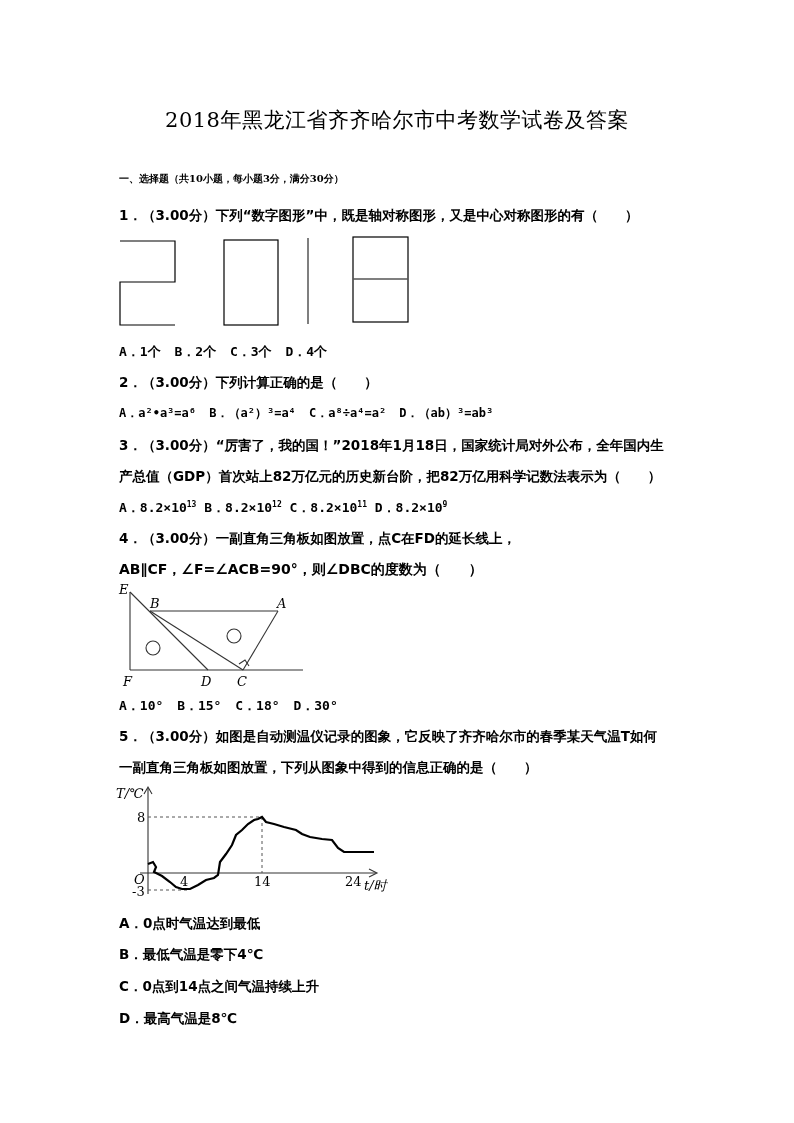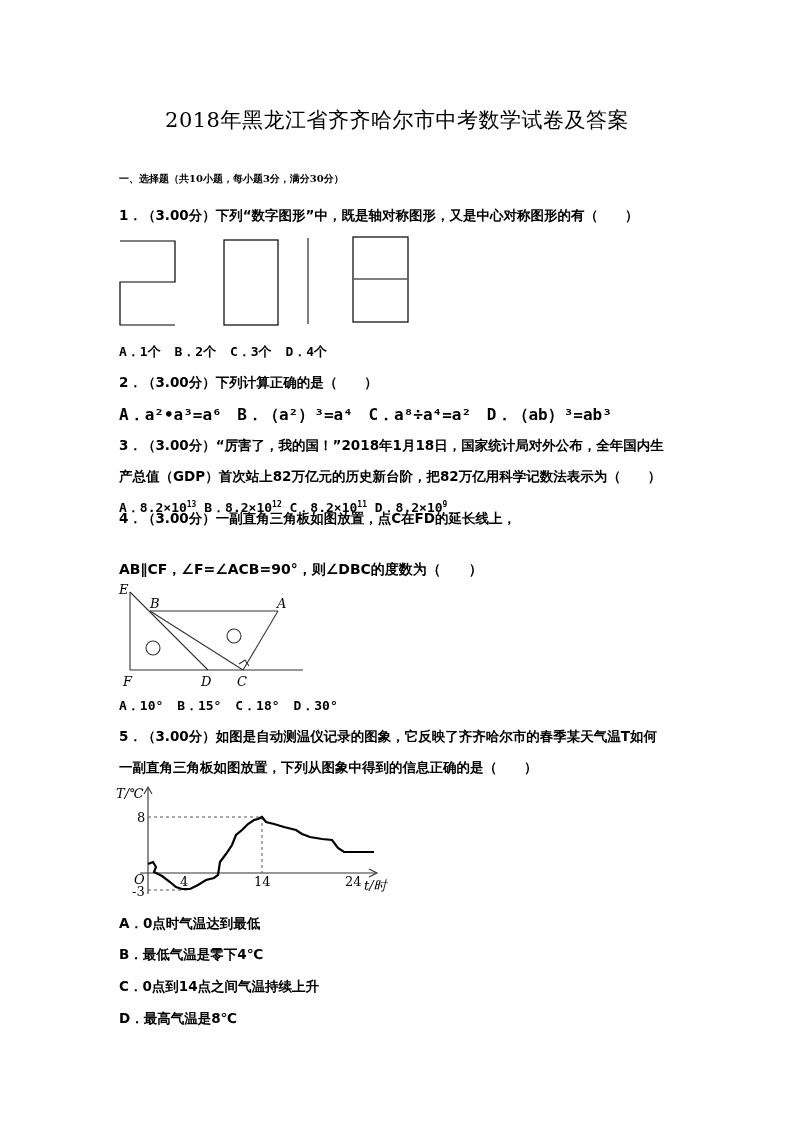--- a/index.html
+++ b/index.html
@@ -30,37 +30,37 @@
   <line x1="235" y1="43" x2="290" y2="43" stroke="#555" stroke-width="1.5"></line>
 </svg>
 <div class="line opt" style="top:343px">
   <span class="choice">A．1个</span>
   <span class="choice">B．2个</span>
   <span class="choice">C．3个</span>
   <span class="choice">D．4个</span>
 </div>
 
 <div class="line" style="top:374px">2．（3.00分）下列计算正确的是（　　）</div>
-<div class="line opt" style="top:405px;font-size:16px">
+<div class="line opt" style="top:405px;font-size:12px">
   <span class="choice">A．a²•a³=a⁶</span>
   <span class="choice">B．（a²）³=a⁴</span>
   <span class="choice">C．a⁸÷a⁴=a²</span>
   <span class="choice">D．（ab）³=ab³</span>
 </div>
 
 <div class="line" style="top:437px">3．（3.00分）“厉害了，我的国！”2018年1月18日，国家统计局对外公布，全年国内生</div>
 <div class="line" style="top:468px">产总值（GDP）首次站上82万亿元的历史新台阶，把82万亿用科学记数法表示为（　　）</div>
 <div class="line opt" style="top:499px">
   <span><span>A．8.2×10</span><sup>13</sup></span>
   <span><span>B．8.2×10</span><sup>12</sup></span>
   <span><span>C．8.2×10</span><sup>11</sup></span>
   <span><span>D．8.2×10</span><sup>9</sup></span>
 </div>
 
-<div class="line" style="top:510px">4．（3.00分）一副直角三角板如图放置，点C在FD的延长线上，</div>
+<div class="line" style="top:530px">4．（3.00分）一副直角三角板如图放置，点C在FD的延长线上，</div>
 <div class="line" style="top:561px;font-size:14px">AB∥CF，∠F=∠ACB=90°，则∠DBC的度数为（　　）</div>
 <svg class="fig" style="left:115px;top:582px" width="195" height="108">
   <g fill="none" stroke="#333" stroke-width="1.1">
     <line x1="15" y1="10" x2="15" y2="88"></line>
     <line x1="15" y1="88" x2="188" y2="88"></line>
     <line x1="15" y1="10" x2="93" y2="88"></line>
     <line x1="35" y1="29" x2="163" y2="29"></line>
     <line x1="35" y1="29" x2="128" y2="88"></line>
     <line x1="163" y1="29" x2="128" y2="88"></line>
     <polyline points="124,82 130,78 134,84"></polyline>

